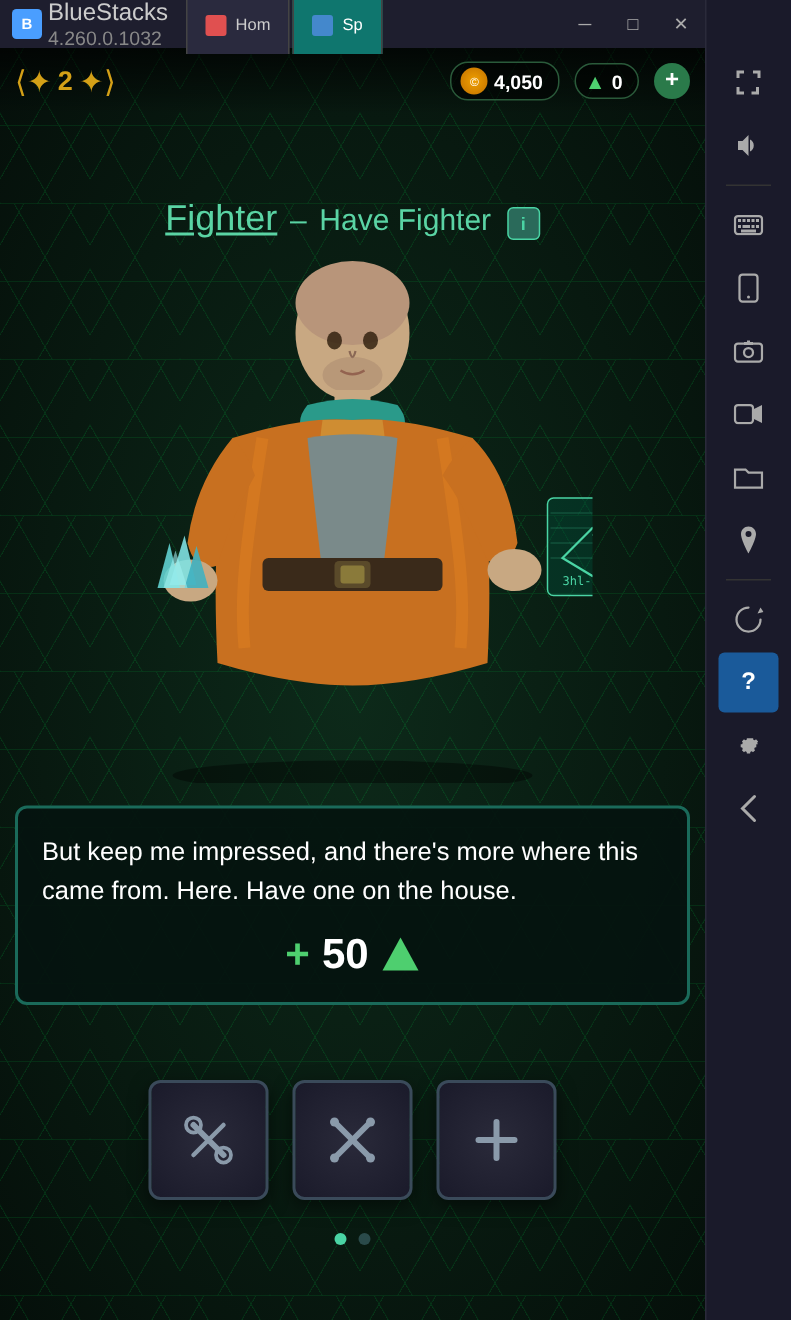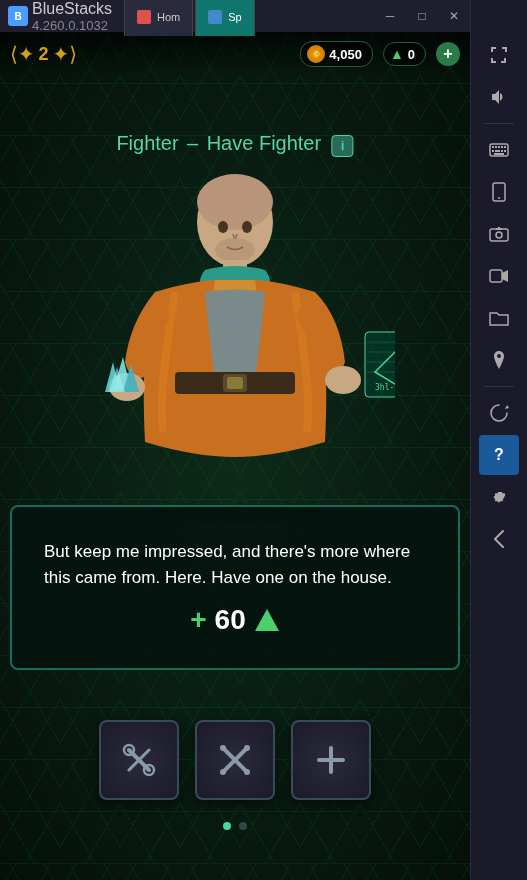--- a/index.html
+++ b/index.html
@@ -238,21 +238,22 @@
     .char-title {
       position: absolute;
       top: 100px;
       left: 50%;
       transform: translateX(-50%);
       white-space: nowrap;
       z-index: 20;
     }
     .char-title-fighter {
       color: #5ad4a4;
-      font-size: 20px;
+      font-size: 24px;
+      text-decoration: underline;
     }
     .char-title-separator {
       color: #5ad4a4;
       font-size: 20px;
       margin: 0 4px;
     }
     .char-title-heavy {
       color: #5ad4a4;
       font-size: 20px;
     }
@@ -287,21 +288,21 @@
 
     
     .dialog-box {
       position: absolute;
       bottom: 210px;
       left: 10px;
       right: 10px;
       background: rgba(5, 20, 15, 0.92);
       border: 2px solid #1a6a5a;
       border-radius: 8px;
-      padding: 32px;
+      padding: 16px;
       z-index: 30;
     }
     .dialog-text {
       color: white;
       font-size: 17px;
       line-height: 1.5;
       margin-bottom: 14px;
     }
     .dialog-reward {
       display: flex;
@@ -575,21 +576,21 @@
       <text x="300" y="228" fill="#4ad4a4" font-size="8" font-family="monospace">3hl-[6!</text>
 
       <ellipse cx="160" cy="355" rx="120" ry="10" fill="rgba(0,0,0,0.4)"></ellipse>
     </svg>
   </div>
 
   <div class="dialog-box">
     <p class="dialog-text">But keep me impressed, and there's more where this came from. Here. Have one on the house.</p>
     <div class="dialog-reward">
       <span class="reward-plus">+</span>
-      <span class="reward-amount">60</span>
+      <span class="reward-amount">50</span>
       <div class="reward-triangle">
         <div class="triangle-shape"></div>
       </div>
     </div>
   </div>
 
   <div class="action-buttons">
     <div class="action-btn">
       <svg width="40" height="40" viewBox="0 0 40 40">
 

